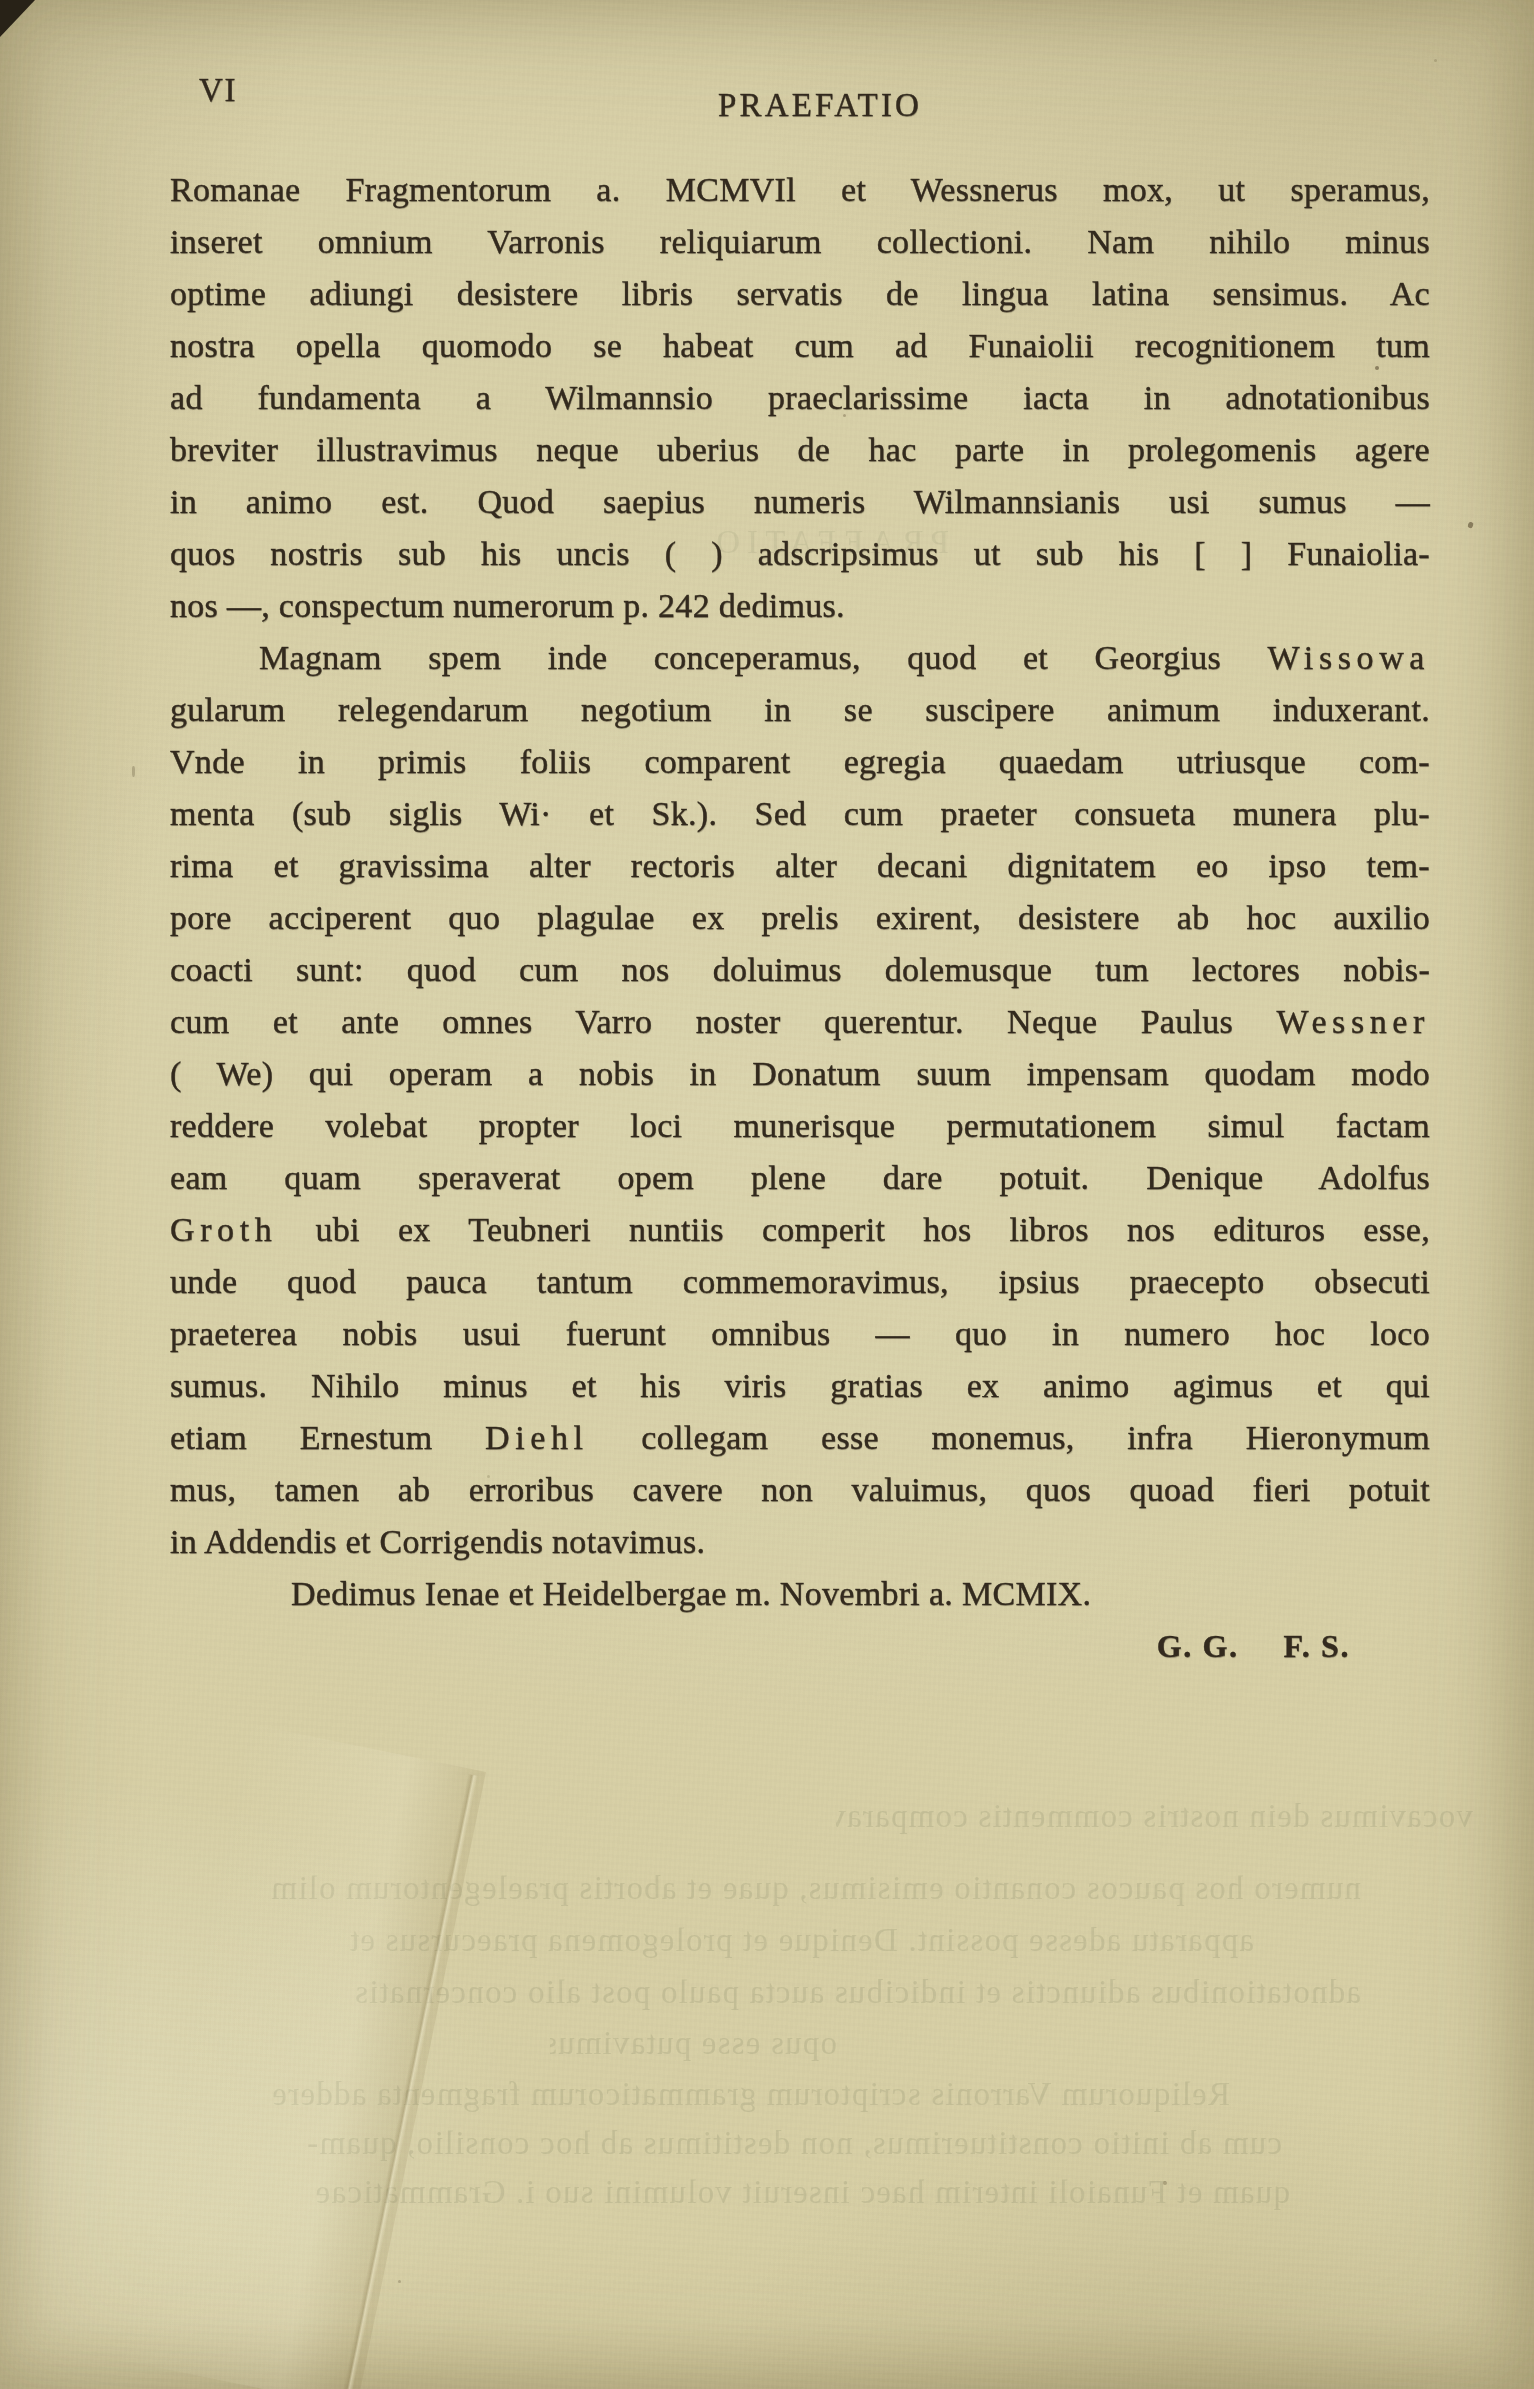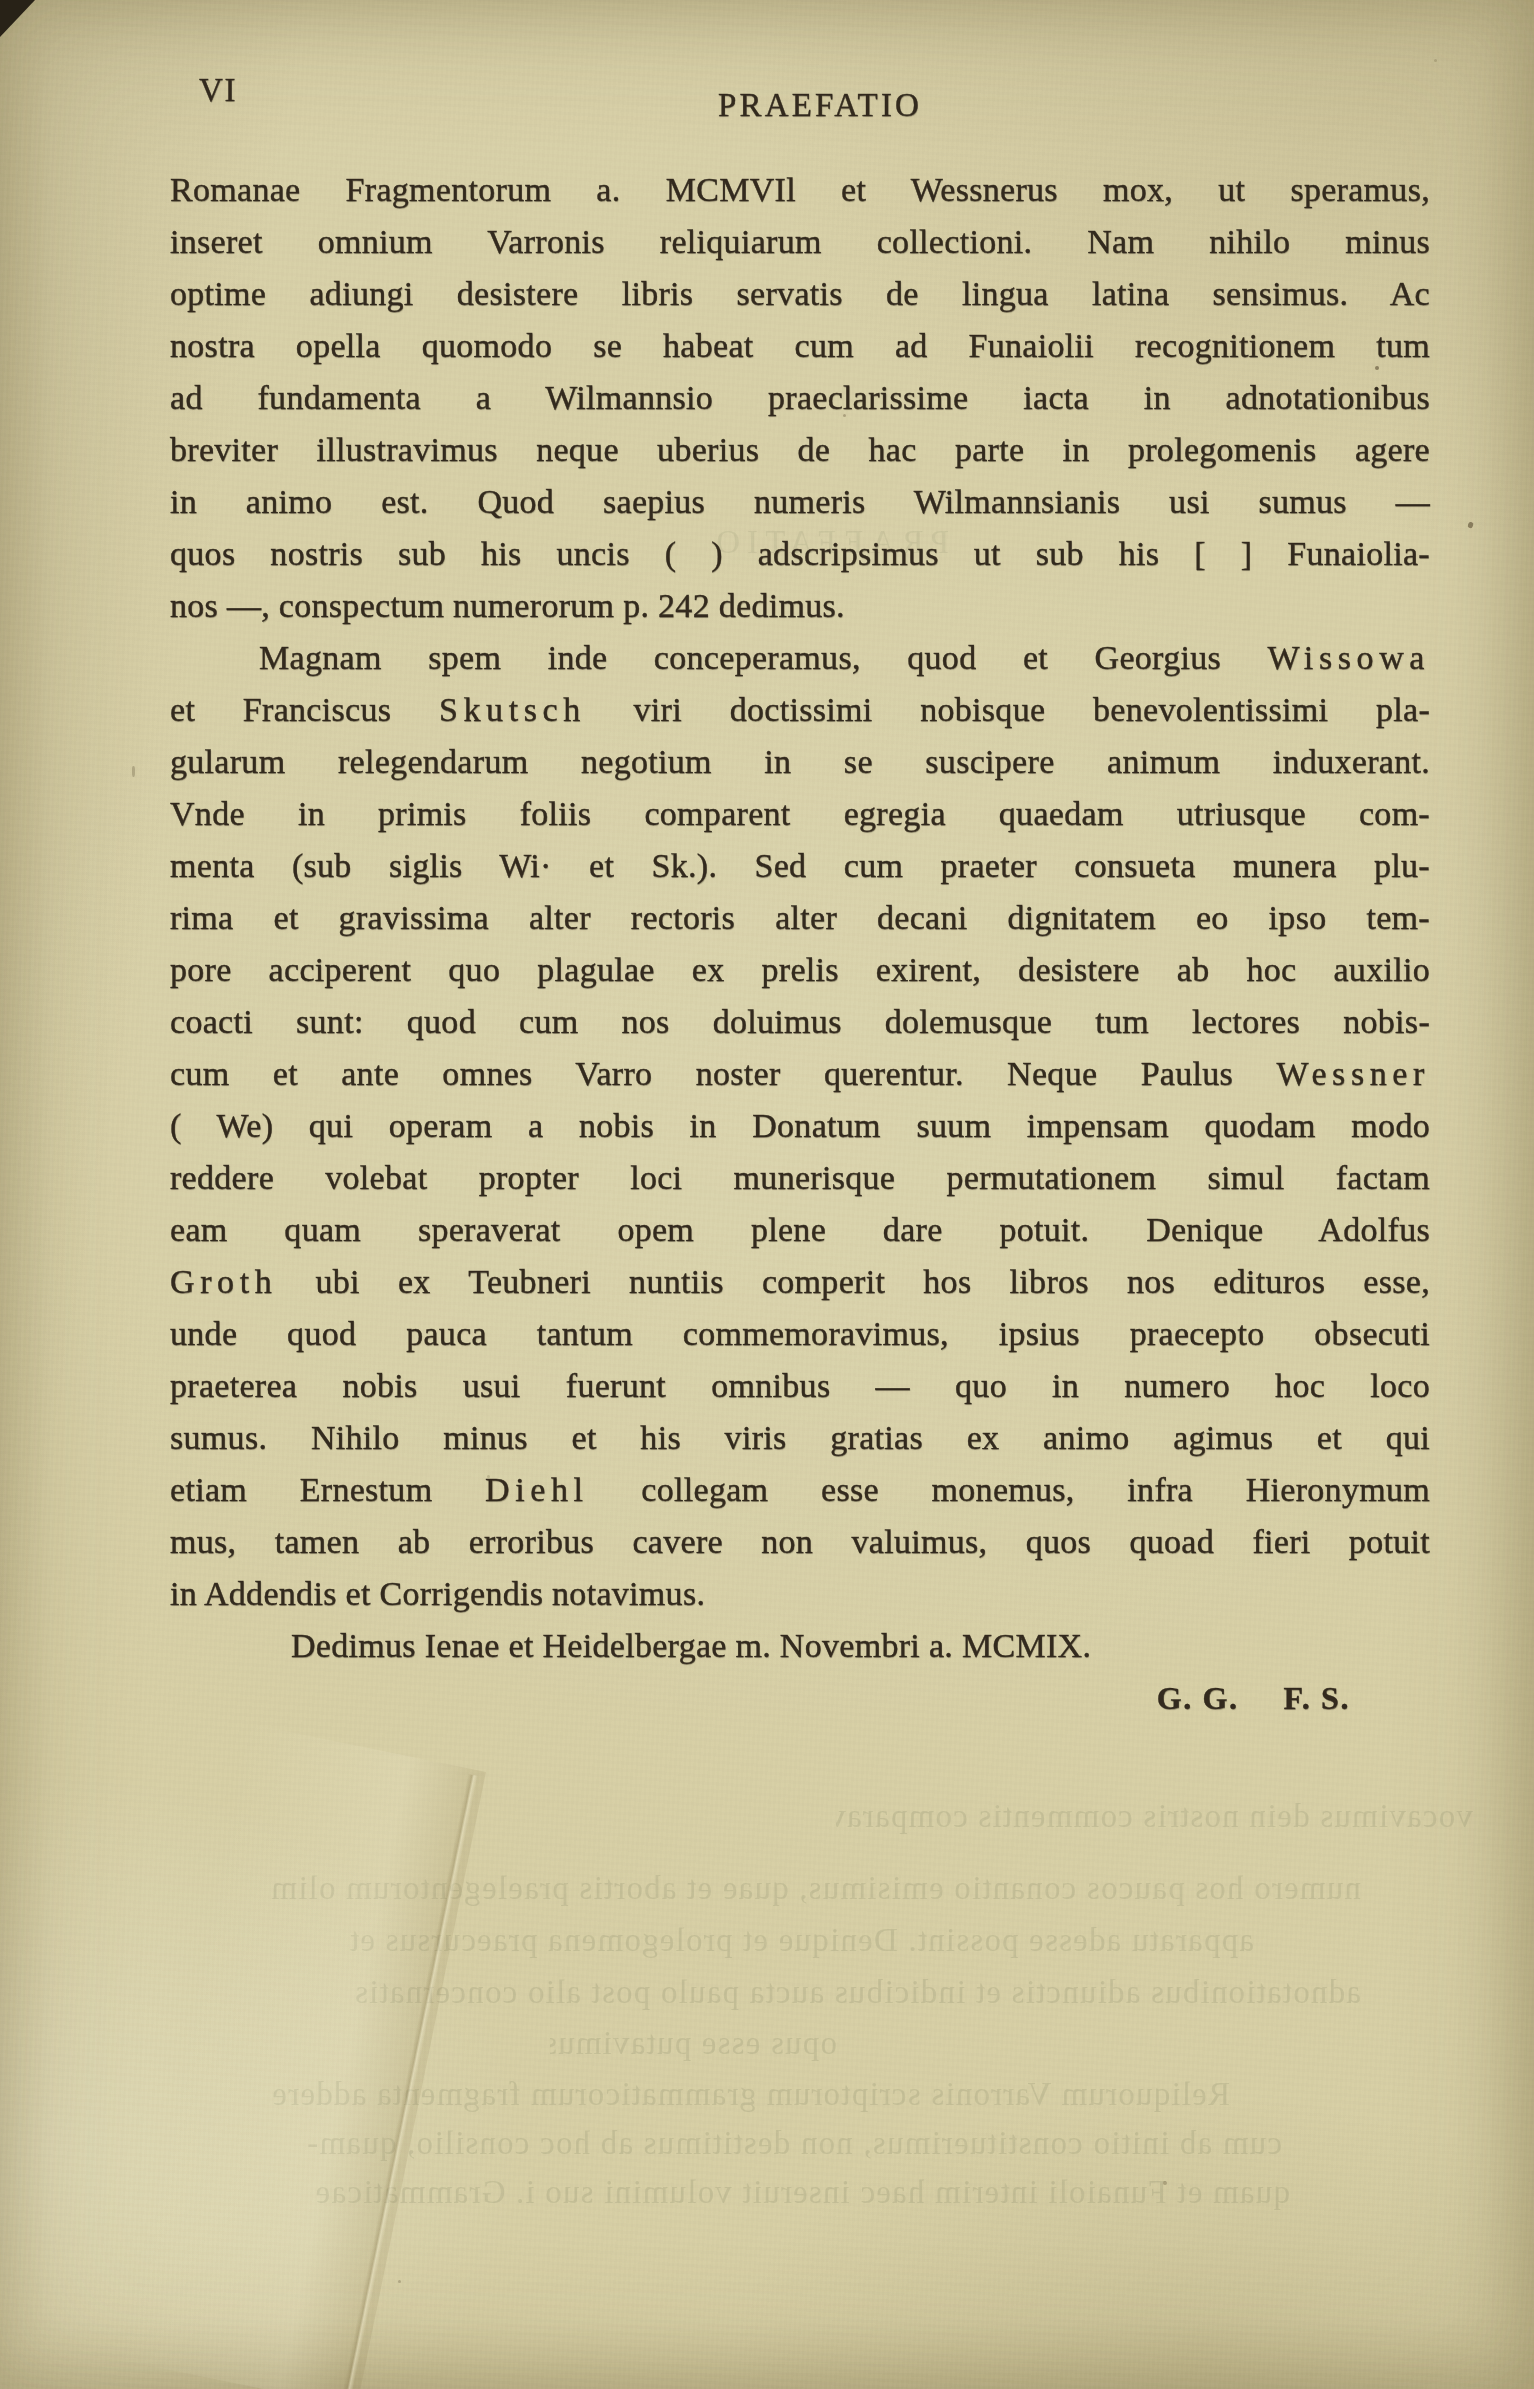--- a/index.html
+++ b/index.html
@@ -121,21 +121,20 @@
     <div class="line jl"><span class="r">Romanae Fragmentorum a. MCMVIl et Wessnerus mox, ut speramus,</span></div>
     <div class="line jl"><span class="r">inseret omnium Varronis reliquiarum collectioni. Nam nihilo minus</span></div>
     <div class="line jl"><span class="r">optime adiungi desistere libris servatis de lingua latina sensimus. Ac</span></div>
     <div class="line jl"><span class="r">nostra opella quomodo se habeat cum ad Funaiolii recognitionem tum</span></div>
     <div class="line jl"><span class="r">ad fundamenta a Wilmannsio praeclarissime iacta in adnotationibus</span></div>
     <div class="line jl"><span class="r">breviter illustravimus neque uberius de hac parte in prolegomenis agere</span></div>
     <div class="line jl"><span class="r">in animo est. Quod saepius numeris Wilmannsianis usi sumus —</span></div>
     <div class="line jl"><span class="r">quos nostris sub his uncis ( ) adscripsimus ut sub his [ ] Funaiolia-</span></div>
     <div class="line"><span class="r">nos —, conspectum numerorum p. 242 dedimus.</span></div>
     <div class="line jl ind1"><span class="r">Magnam spem inde conceperamus, quod et Georgius </span><span class="s">Wissowa</span></div>
-    <div class="line jl"><span class="r">et Franciscus </span><span class="s">Skutsch</span><span class="r"> viri doctissimi nobisque benevolentissimi pla-</span></div>
     <div class="line jl"><span class="r">gularum relegendarum negotium in se suscipere animum induxerant.</span></div>
     <div class="line jl"><span class="r">Vnde in primis foliis comparent egregia quaedam utriusque com-</span></div>
     <div class="line jl"><span class="r">menta (sub siglis </span><span class="i">Wi·</span><span class="r"> et </span><span class="i">Sk.</span><span class="r">). Sed cum praeter consueta munera plu-</span></div>
     <div class="line jl"><span class="r">rima et gravissima alter rectoris alter decani dignitatem eo ipso tem-</span></div>
     <div class="line jl"><span class="r">pore acciperent quo plagulae ex prelis exirent, desistere ab hoc auxilio</span></div>
     <div class="line jl"><span class="r">coacti sunt: quod cum nos doluimus dolemusque tum lectores nobis-</span></div>
     <div class="line jl"><span class="r">cum et ante omnes Varro noster querentur. Neque Paulus </span><span class="s">Wessner</span></div>
     <div class="line jl"><span class="r">( </span><span class="i">We</span><span class="r">) qui operam a nobis in Donatum suum impensam quodam modo</span></div>
     <div class="line jl"><span class="r">reddere volebat propter loci munerisque permutationem simul factam</span></div>
     <div class="line jl"><span class="r">eam quam speraverat opem plene dare potuit. Denique Adolfus</span></div>

